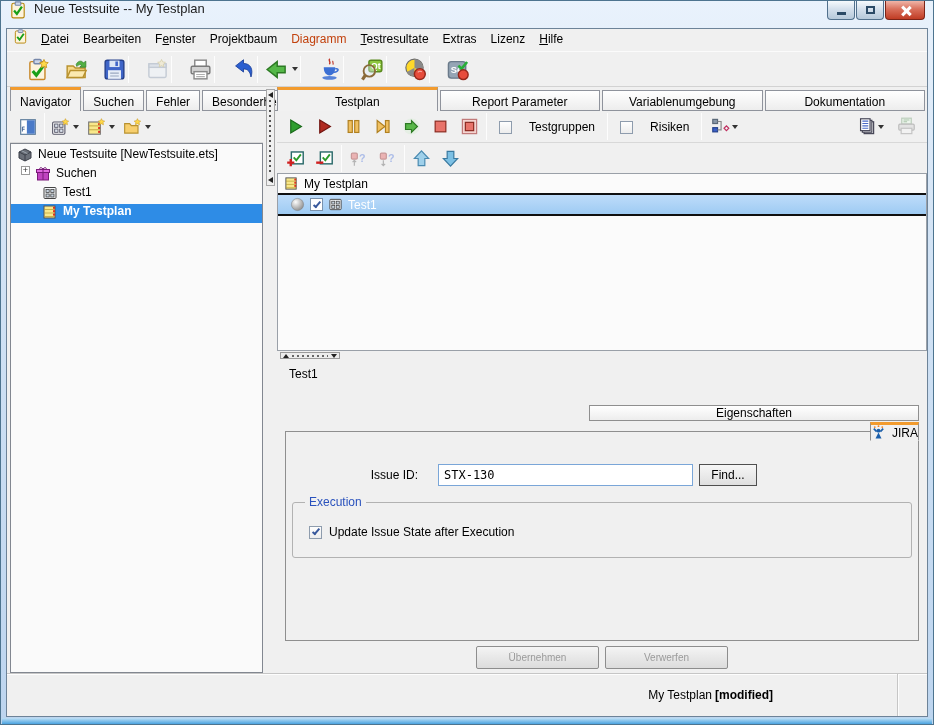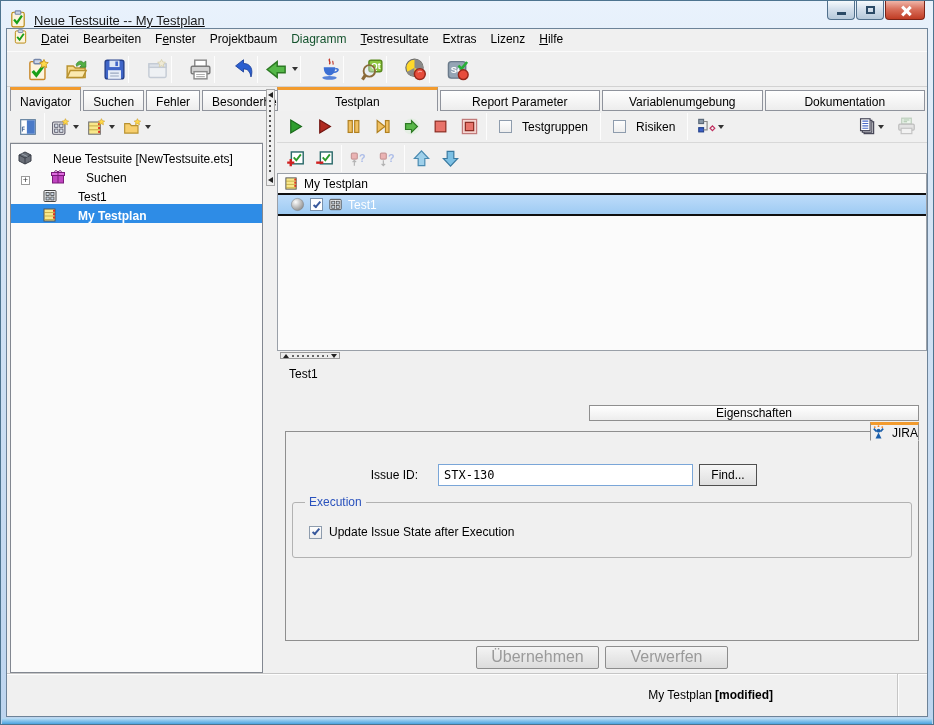--- a/index.html
+++ b/index.html
@@ -4,21 +4,21 @@
 <style>
 * { box-sizing:border-box; margin:0; padding:0; }
 html,body { width:934px; }
 body { font-family:"Liberation Sans", sans-serif; font-size:12px; color:#000; background:#fff; }
 
 
 .window { position:relative; width:934px; height:725px; border:1px solid #4d748f;
   background:linear-gradient(180deg,#e9f2fc 0%,#d4e4f5 30%,#bdd5ef 100%); overflow:hidden; }
 .window::after { content:""; position:absolute; left:1px; right:1px; bottom:0; height:6px;
   background:linear-gradient(#bfe0f5,#4aa3e0); }
-.titlebar { height:27px; display:flex; align-items:flex-end; padding-left:8px;text-decoration:underline; }
+.titlebar { height:27px; display:flex; align-items:flex-start; padding-left:8px; }
 .titlebar .app-ico { width:18px; height:18px; }
 .title-text { margin-left:7px; font-size:13px; color:#1c1c1c; }
 .win-buttons { position:absolute; top:0; right:8px; display:flex; z-index:5; }
 .win-btn { width:28px; height:19px; margin-left:1px; border:1px solid #51708c; border-top:none;
   border-radius:0 0 4px 4px; background:linear-gradient(#f6fafd,#d4e0ec 45%,#b6c9da);
   display:flex; align-items:center; justify-content:center; }
 .win-btn.close { width:40px; background:linear-gradient(#f0b5a8,#d9705c 45%,#c03c24);
   border-color:#7c2417; }
 .glyph-min { width:9px; height:3px; background:#2b4a66; margin-top:7px; }
 .glyph-max { width:9px; height:8px; border:2px solid #2b4a66; }
@@ -28,21 +28,21 @@
 .glyph-close::before { transform:rotate(45deg);} .glyph-close::after { transform:rotate(-45deg);}
 
 .client { position:absolute; top:27px; left:5px; right:5px; bottom:7px;
   border:1px solid #6d8398; background:#f0f0f0; display:flex; flex-direction:column; }
 
 
 .menubar { height:22px; display:flex; align-items:flex-start; padding-left:4px; background:#f0f0f0; }
 .menubar .app-ico { width:15px; height:15px; margin:0 6px 0 2px; }
 .menu-item { padding:3px 7px; white-space:nowrap; }
 .menu-item u { text-decoration:underline; }
-.menu-item.disabled { color:#14532d; }
+.menu-item.disabled { color:#c2410c; }
 
 
 .toolbar { height:36px; display:flex; align-items:center; padding-left:5px;
   border-top:1px solid #fbfbfb; border-bottom:1px solid #d2d2d2; background:#f0f0f0; }
 .tb-btn { width:38px; height:30px; display:flex; align-items:center; justify-content:flex-end; gap:2px; }
 .tb-btn svg { width:23px; height:23px; }
 .tb-sep { width:1px; height:27px; background:#c4c4c4; border-right:1px solid #fdfdfd; margin:0 2px; }
 .chev { width:0; height:0; border-left:3.5px solid transparent; border-right:3.5px solid transparent;
   border-top:4px solid #333; margin-left:2px; }
 .dis { opacity:.5; }
@@ -57,21 +57,21 @@
   white-space:nowrap; }
 .tab.active { height:24px; border-top:3px solid #f29b2e; border-bottom:none; background:#f1f1f1; }
 
 
 .left-panel { width:256px; display:flex; flex-direction:column; padding-left:3px; }
 .mini-toolbar { height:32px; display:flex; align-items:center; border-bottom:1px solid #d8d8d8;
   background:#f0f0f0; padding-left:4px; }
 .mini-btn { height:26px; display:flex; align-items:center; padding:0 4px; }
 .mini-btn svg { width:20px; height:18px; }
 .nav-tree { flex:1; border:1px solid #828790; background:#fafafa; padding-top:3px; overflow:hidden; }
-.tree-row { height:19px; display:flex; align-items:flex-end; gap:20px; white-space:nowrap; }
+.tree-row { height:19px; display:flex; align-items:flex-start; gap:5px; white-space:nowrap; }
 .tree-row svg { width:16px; height:16px; flex:none; }
 .tree-row.selected { background:#2e8ce6; color:#fff; font-weight:bold; }
 .expander { width:9px; height:9px; border:1px solid #9a9a9a; background:#fff; font-size:9px;
   line-height:7px; text-align:center; flex:none; color:#333; }
 
 
 .v-splitter { width:14px; display:flex; flex-direction:column; align-items:center; }
 .v-grip { margin-top:2px; width:9px; height:97px; border:1px solid #a8a8a8; background:#f0f0f0;
   display:flex; flex-direction:column; align-items:center; justify-content:space-between; padding:2px 0; }
 .tri-left { width:0; height:0; border-top:3.5px solid transparent; border-bottom:3.5px solid transparent;
@@ -79,21 +79,21 @@
 .v-dots { flex:1; width:2px; margin:2px 0;
   background:repeating-linear-gradient(#555 0 2px, transparent 2px 5px); }
 
 
 .right-panel { flex:1; display:flex; flex-direction:column; min-width:0; }
 .right-panel .tabbar .tab { flex:1; margin-right:2px; }
 .run-toolbar { height:32px; display:flex; align-items:center; border-bottom:1px solid #d8d8d8;
   padding:0 6px 0 4px; background:#f0f0f0; }
 .run-btn { width:29px; height:26px; display:flex; align-items:center; justify-content:center; }
 .run-btn svg { width:19px; height:19px; }
-.tb-check { display:flex; align-items:flex-start; gap:10px; padding:0 10px; }
+.tb-check { display:flex; align-items:flex-end; gap:17px; padding:0 10px; }
 .checkbox { width:13px; height:13px; border:1px solid #8e9cad; background:linear-gradient(#fefefe,#ededed);
   display:flex; align-items:center; justify-content:center; flex:none; }
 .checkmark { width:4px; height:8px; border-right:2px solid #39599c; border-bottom:2px solid #39599c;
   transform:rotate(40deg); margin-top:-2px; }
 .edit-toolbar { height:30px; display:flex; align-items:center; padding-left:4px; background:#f0f0f0; }
 .spacer-flex { flex:1; }
 
 
 .tp-tree { height:178px; border:1px solid #9aa0a8; background:#fbfbfb; overflow:hidden; }
 .tp-row { height:19px; display:flex; align-items:center; gap:5px; padding-left:6px; }
@@ -132,21 +132,21 @@
   background:linear-gradient(#f6f6f6,#dfdfdf); font-family:inherit; font-size:12px; }
 .groupbox { margin:16px 6px 0; height:56px; border:1px solid #b2b2b2; border-radius:3px;
   position:relative; }
 .groupbox-label { position:absolute; top:-8px; left:12px; background:#f0f0f0; padding:0 4px;
   color:#2a52bd; }
 .gb-check-row { margin:22px 0 0 16px; display:flex; align-items:center; gap:7px; }
 
 
 .action-row { height:32px; display:flex; align-items:center; justify-content:center; gap:6px; }
 .action-btn { width:123px; height:23px; border:1px solid #8d8d8d; border-radius:2px;
-  background:linear-gradient(#f4f4f4,#dcdcdc); color:#9a9a9a; font-family:inherit; font-size:16px; }
+  background:linear-gradient(#f4f4f4,#dcdcdc); color:#9a9a9a; font-family:inherit; font-size:10px; }
 
 
 .statusbar { height:43px; border-top:1px solid #c6c6c6; box-shadow:inset 0 1px 0 #fdfdfd;
   display:flex; align-items:center; background:#f0f0f0; }
 .sb-fill { flex:1; }
 .sb-text { white-space:nowrap; }
 .sb-text b { margin-left:3px; }
 .sb-gap { width:124px; }
 .sb-right { width:30px; align-self:stretch; border-left:1px solid #c6c6c6;
   box-shadow:inset 1px 0 0 #fdfdfd; }

